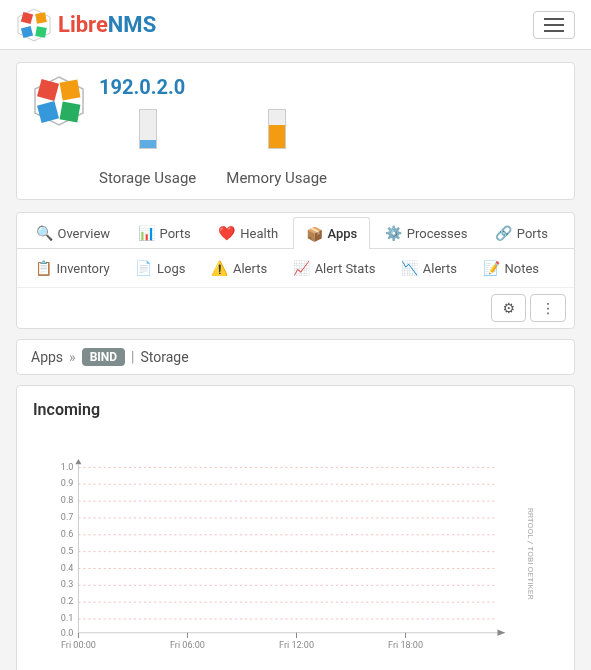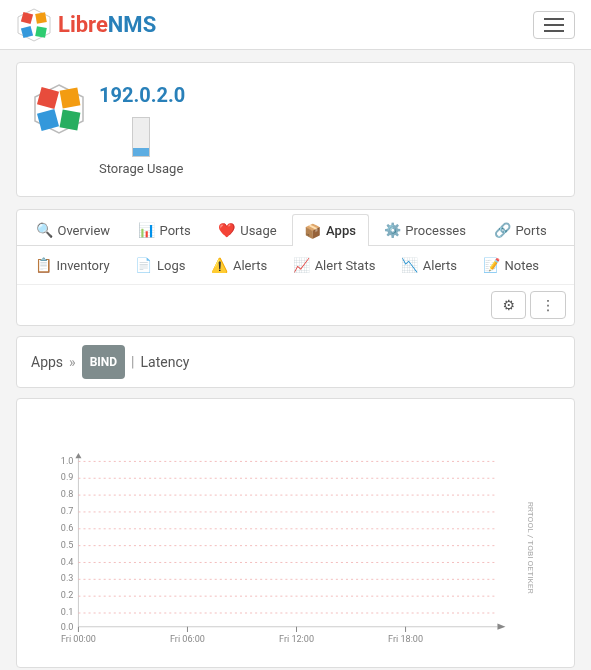--- a/index.html
+++ b/index.html
@@ -48,21 +48,21 @@
     }
 
     
     .main { padding: 12px 16px; }
 
     
     .device-card {
       background: #fff;
       border: 1px solid #ddd;
       border-radius: 4px;
-      padding: 20px 16px;
+      padding: 12px 16px;
       margin-bottom: 12px;
       display: flex;
       align-items: flex-start;
       gap: 14px;
     }
     .device-logo {
       width: 52px;
       height: 52px;
       flex-shrink: 0;
     }
@@ -81,22 +81,22 @@
     .usage-bars {
       display: flex;
       align-items: center;
       gap: 30px;
       margin-top: 10px;
     }
     .usage-item {
       display: flex;
       flex-direction: column;
       align-items: center;
-      gap: 4px;
-      font-size: 13px;
+      gap: 20px;
+      font-size: 15px;
       color: #555;
     }
     .usage-bar-container {
       width: 18px;
       height: 40px;
       background: #eee;
       border: 1px solid #ccc;
       display: flex;
       flex-direction: column;
       justify-content: flex-end;
@@ -195,21 +195,21 @@
       align-items: center;
       gap: 6px;
       font-size: 14px;
     }
     .breadcrumb-link { color: #555; text-decoration: none; }
     .breadcrumb-chevron { color: #999; }
     .breadcrumb-badge {
       background: #7f8c8d;
       color: #fff;
       border-radius: 4px;
-      padding: 10px 8px;
+      padding: 2px 8px;
       font-size: 12px;
       font-weight: bold;
     }
     .breadcrumb-sep { color: #999; }
 
     
     .chart-panel {
       background: #fff;
       border: 1px solid #ddd;
       border-radius: 4px;
@@ -268,37 +268,43 @@
     </svg>
     <div class="device-info">
       <a class="device-ip">192.0.2.0</a>
       <div class="usage-bars">
         <div class="usage-item">
           <div class="usage-bar-container">
             <div class="usage-bar-fill" style="height:20%;background:#5dade2;"></div>
           </div>
           <span>Storage Usage</span>
         </div>
+        <div class="usage-item">
+          <div class="usage-bar-container">
+            <div class="usage-bar-fill" style="height:60%;background:#f39c12;"></div>
+          </div>
+          <span>Memory Usage</span>
+        </div>
       </div>
     </div>
   </div>
 
   <div class="nav-tabs">
     <div class="nav-tabs-row">
       <a class="nav-tab">
         <span class="nav-tab-icon">🔍</span>
         <span>Overview</span>
       </a>
       <a class="nav-tab">
         <span class="nav-tab-icon">📊</span>
         <span>Ports</span>
       </a>
       <a class="nav-tab">
         <span class="nav-tab-icon">❤️</span>
-        <span>Usage</span>
+        <span>Health</span>
       </a>
       <a class="nav-tab active">
         <span class="nav-tab-icon">📦</span>
         <span>Apps</span>
       </a>
       <a class="nav-tab">
         <span class="nav-tab-icon">⚙️</span>
         <span>Processes</span>
       </a>
       <a class="nav-tab">
@@ -340,24 +346,25 @@
         <span>⋮</span>
       </button>
     </div>
   </div>
 
   <div class="breadcrumb-bar">
     <a class="breadcrumb-link">Apps</a>
     <span class="breadcrumb-chevron">»</span>
     <span class="breadcrumb-badge">BIND</span>
     <span class="breadcrumb-sep">|</span>
-    <a class="breadcrumb-link">Latency</a>
+    <a class="breadcrumb-link">Storage</a>
   </div>
 
   <div class="chart-panel">
+    <div class="chart-title">Incoming</div>
     <div class="chart-area">
       <svg class="chart-svg" viewBox="0 0 520 190" preserveAspectRatio="none" xmlns="http://www.w3.org/2000/svg">
 
         <line x1="45" y1="5" x2="45" y2="165" stroke="#ccc" stroke-width="1"></line>
 
         <line x1="45" y1="165" x2="460" y2="165" stroke="#ccc" stroke-width="1"></line>
 
         <text x="40" y="10" text-anchor="end" font-size="9" fill="#888">1.0</text>
         <text x="40" y="26" text-anchor="end" font-size="9" fill="#888">0.9</text>
         <text x="40" y="42" text-anchor="end" font-size="9" fill="#888">0.8</text>

